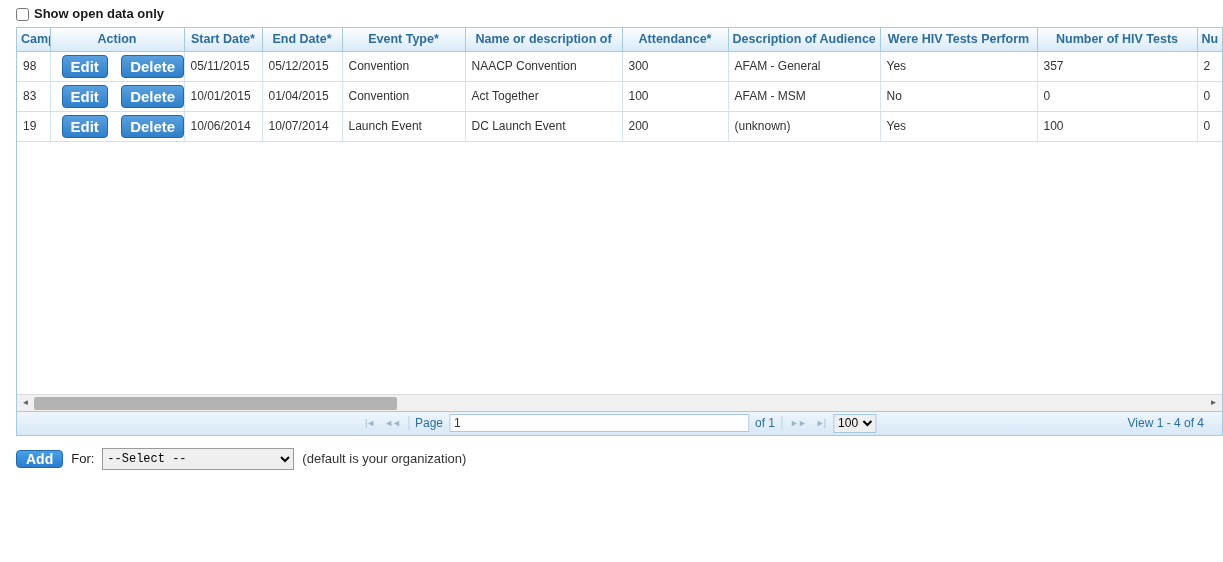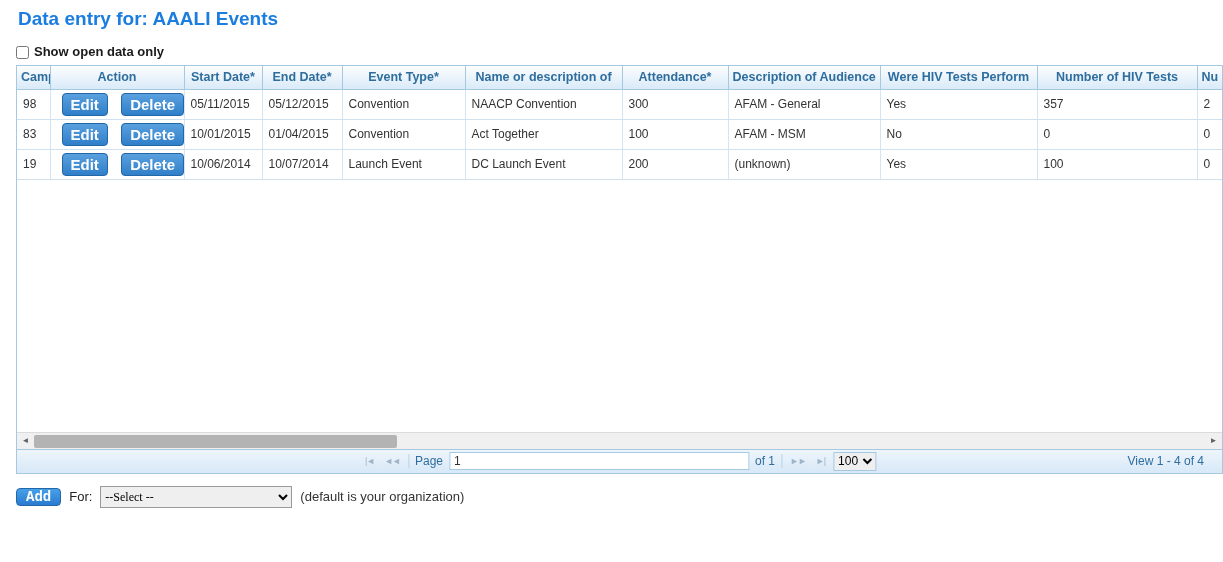--- a/index.html
+++ b/index.html
@@ -64,32 +64,31 @@
   .page-size-select { height: 19px; font-size: 12px; border: 1px solid #a6c9e2;
                       font-family: "Liberation Sans", sans-serif; }
   .pager-right { position: absolute; right: 18px; color: #2e6e9e; font-size: 12px; }
 
   
   .footer { display: flex; align-items: center; gap: 8px; margin-top: 12px; font-size: 13px; color: #222; }
   .add-btn {
     background: linear-gradient(to bottom, #47a0e8, #2a7bd0);
     border: 1px solid #2268a8; border-radius: 4px; color: #fff;
     font-size: 14px; font-weight: bold; padding: 0 9px; cursor: pointer;
-    font-family: Liberation Mono, monospace;
+    font-family: Liberation Sans, sans-serif;
   }
   .for-select { width: 192px; height: 22px; font-size: 12px; border: 1px solid #9a9a9a;
-                font-family: Liberation Serif, serif; }
+                font-family: Liberation Mono, monospace; }
   .hint { font-size: 13px; color: #333; }
 </style>
 </head>
 <body>
 
 <div class="page">
 
-  <div class="title">Data entry for: AAALI Events</div>
 
   <label class="filter-row">
     <input type="checkbox" style="">
     <span>Show open data only</span>
   </label>
 
   <div class="grid">
     <table>
       <colgroup>
         <col style="width:33px">

